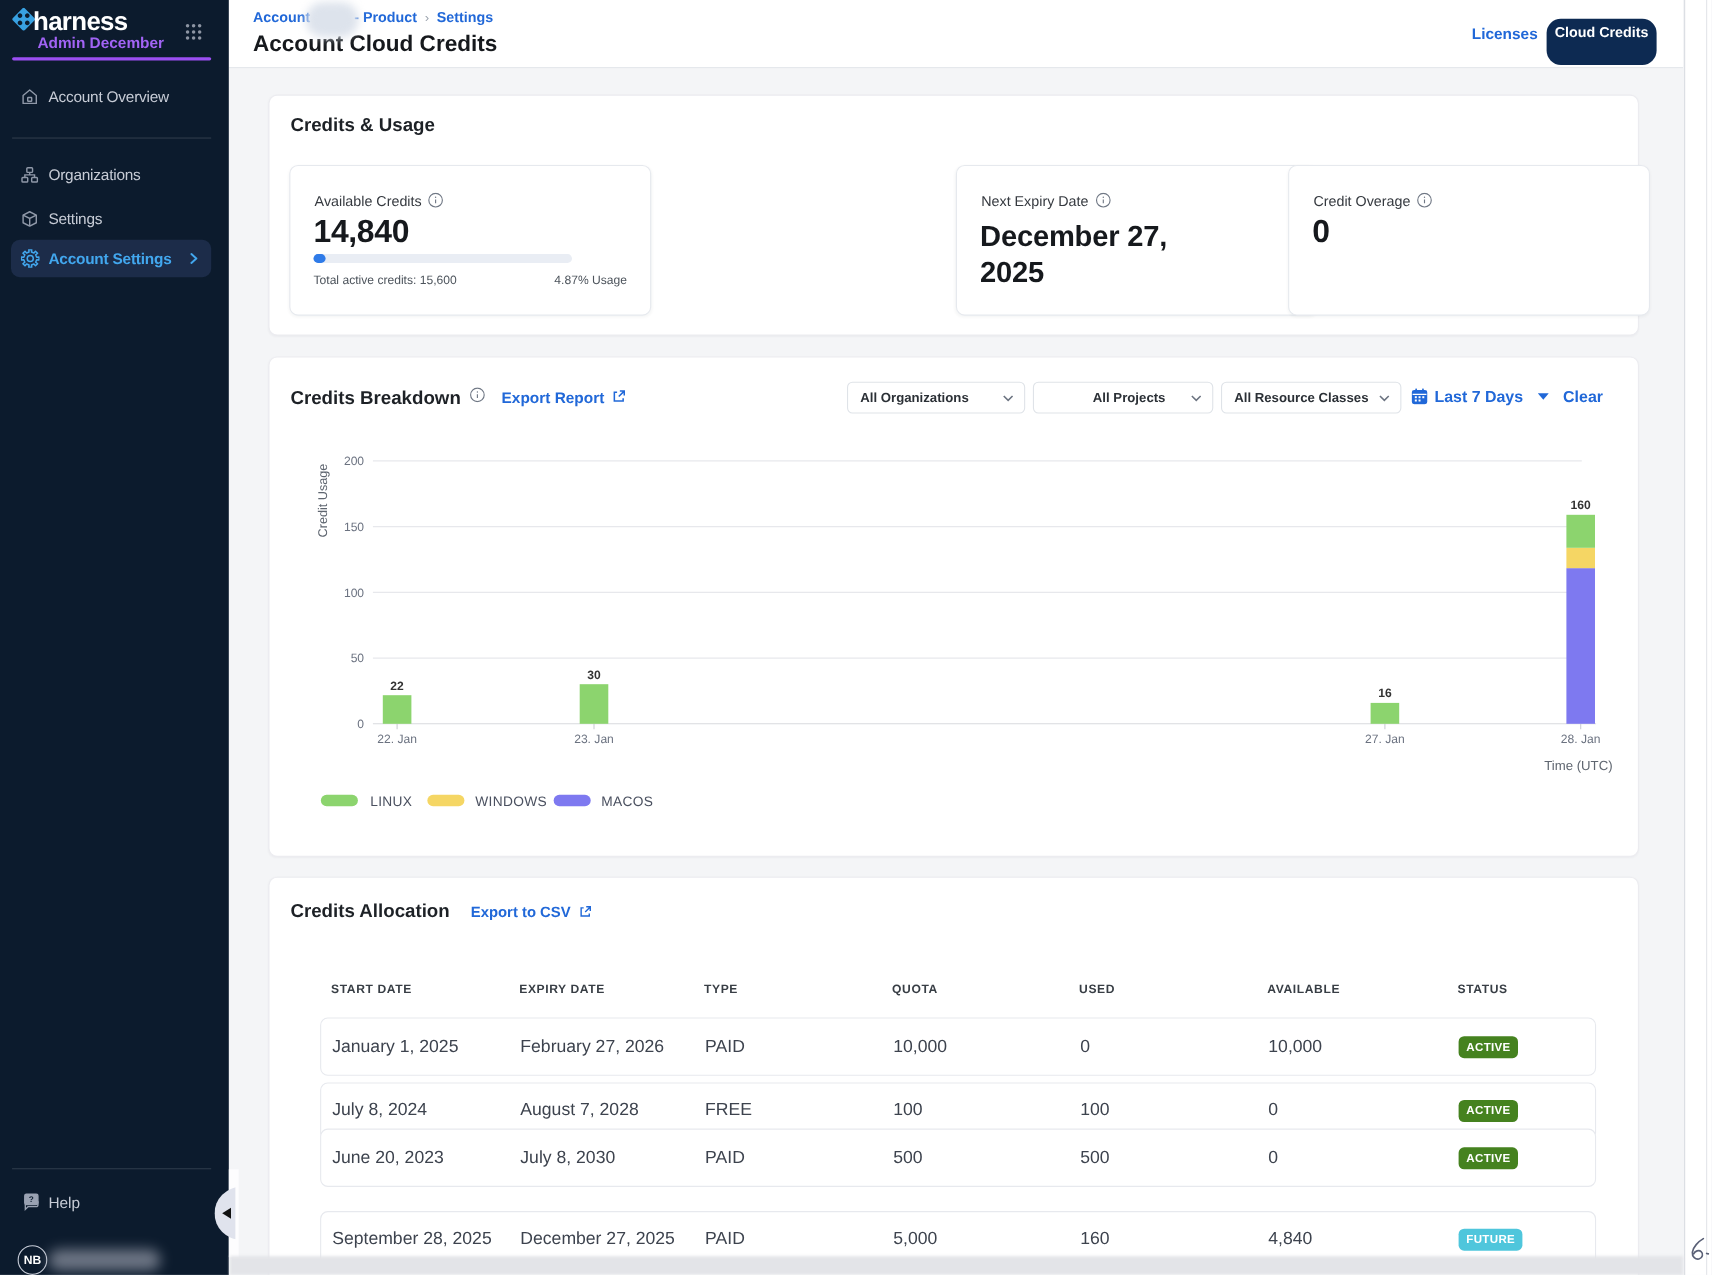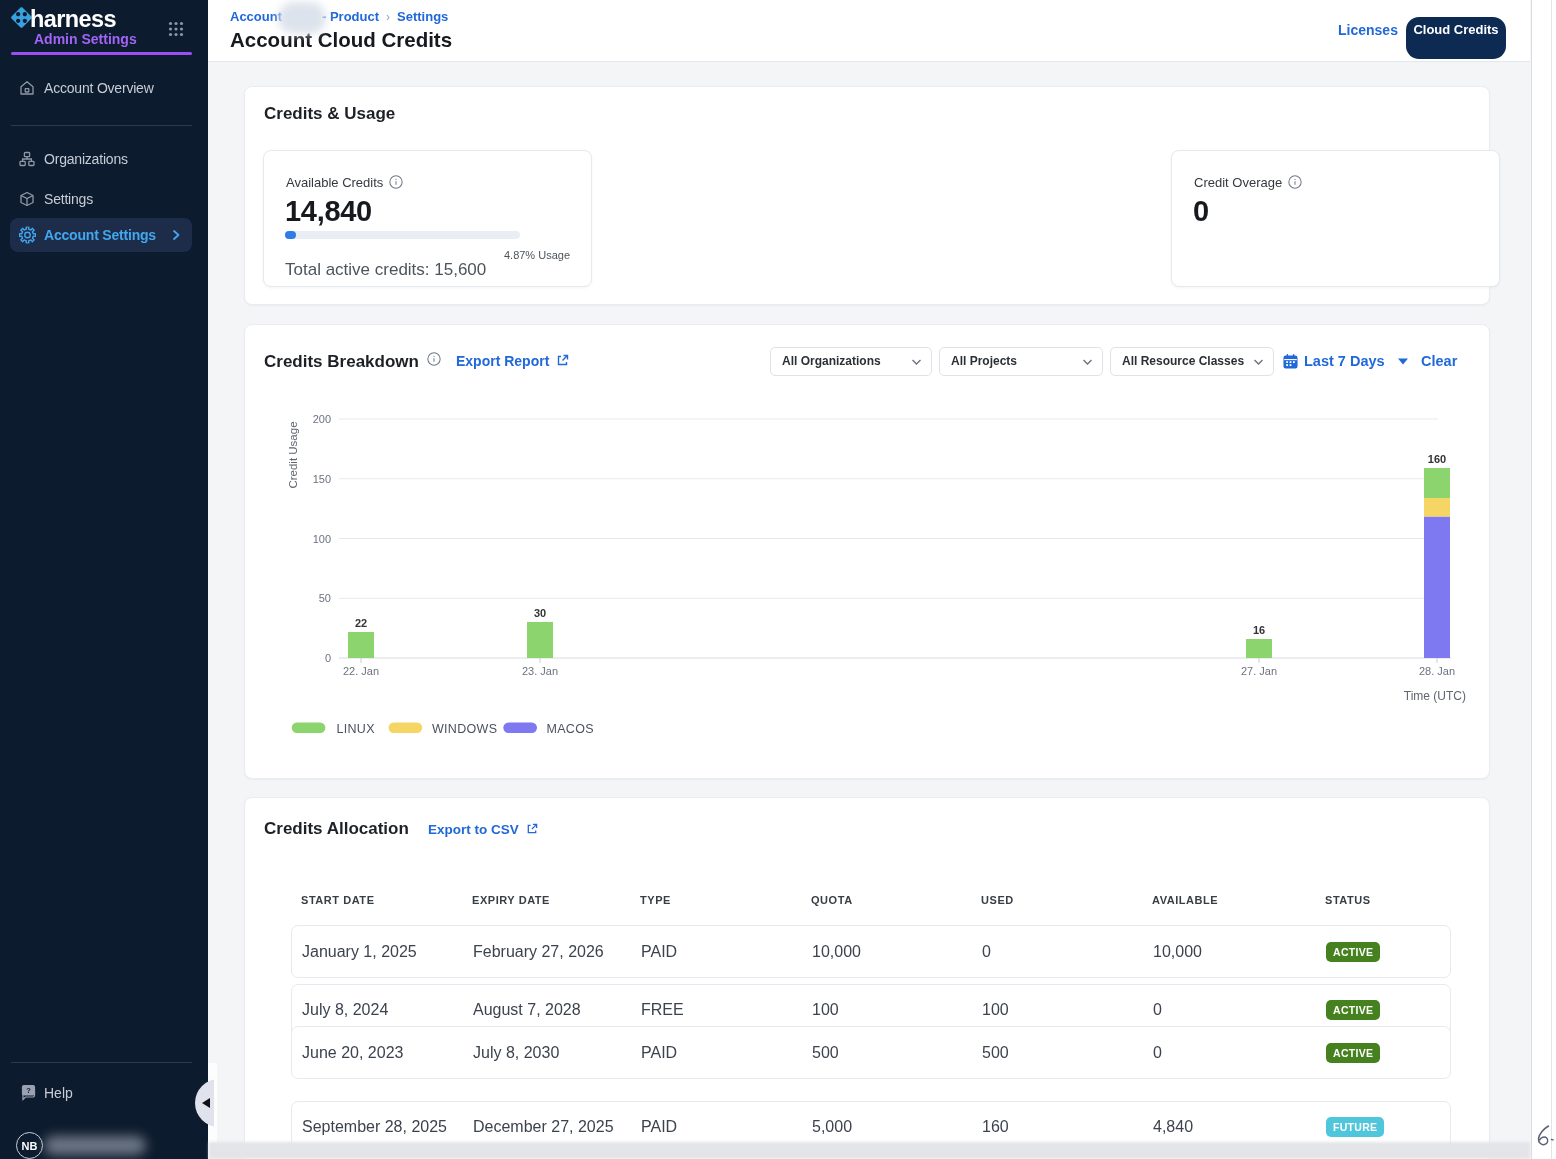--- a/index.html
+++ b/index.html
@@ -59,21 +59,21 @@
 #nbblur { position:absolute; left:44px; top:1136px; width:102px; height:19px; background:#8f95a3; border-radius:10px; filter:blur(6px); opacity:0.75; }
 #crumbblur { position:absolute; left:70px; top:2px; width:48px; height:32px; background:#dde3ec; border-radius:16px; filter:blur(4px); z-index:4; }
 </style>
 </head>
 <body>
 <div id="sidebar">
   <svg id="logo-row" width="21" height="21" viewBox="0 0 24 24">
       <path fill="#38a1e2" d="M10.9 0.6 c0.6-0.6 1.6-0.6 2.2 0 l10.3 10.3 c0.6 0.6 0.6 1.6 0 2.2 L13.1 23.4 c-0.6 0.6-1.6 0.6-2.2 0 L0.6 13.1 c-0.6-0.6-0.6-1.6 0-2.2 Z M8.2 5.8 c-1.3 0-2.4 1.1-2.4 2.4 s1.1 2.4 2.4 2.4 s2.4-1.1 2.4-2.4 s-1.1-2.4-2.4-2.4 Z M15.8 5.8 c-1.3 0-2.4 1.1-2.4 2.4 s1.1 2.4 2.4 2.4 s2.4-1.1 2.4-2.4 s-1.1-2.4-2.4-2.4 Z M8.2 13.4 c-1.3 0-2.4 1.1-2.4 2.4 s1.1 2.4 2.4 2.4 s2.4-1.1 2.4-2.4 s-1.1-2.4-2.4-2.4 Z M15.8 13.4 c-1.3 0-2.4 1.1-2.4 2.4 s1.1 2.4 2.4 2.4 s2.4-1.1 2.4-2.4 s-1.1-2.4-2.4-2.4 Z"></path>
     </svg>
   <div id="brand">harness</div>
-  <div id="adminset">Admin Settings</div>
+  <div id="adminset">Admin December</div>
   <div id="purpline"></div>
   <svg id="griddots" width="16" height="16" viewBox="0 0 16 16" fill="#8d95a3">
       <circle cx="2.5" cy="2.5" r="1.6"></circle>
       <circle cx="8" cy="2.5" r="1.6"></circle>
       <circle cx="13.5" cy="2.5" r="1.6"></circle>
       <circle cx="2.5" cy="8" r="1.6"></circle>
       <circle cx="8" cy="8" r="1.6"></circle>
       <circle cx="13.5" cy="8" r="1.6"></circle>
       <circle cx="2.5" cy="13.5" r="1.6"></circle>
       <circle cx="8" cy="13.5" r="1.6"></circle>
@@ -149,22 +149,30 @@
     <div class="stat" style="left:18px;">
       <div class="lab">Available Credits<span class="ii"><svg width="14" height="14" viewBox="0 0 15 15" fill="none" stroke="#707885" stroke-width="1.1">
               <circle cx="7.5" cy="7.5" r="6.6"></circle>
               <path d="M7.5 6.8 v3.6"></path>
               <circle cx="7.5" cy="4.6" r="0.7" fill="#707885" stroke="none"></circle>
             </svg></span></div>
       <div class="val">14,840</div>
       <div style="position:absolute;left:21px;top:80px;width:235px;height:8px;background:#e9edf4;border-radius:4px;">
           <div style="position:absolute;left:0;top:0;width:11px;height:8px;background:#2f7be8;border-radius:4px;"></div>
         </div>
-      <div style="position:absolute;left:21px;top:109px;font-size:17px;color:#4d545c;">Total active credits: 15,600</div>
+      <div style="position:absolute;left:21px;top:98px;font-size:11px;color:#4d545c;">Total active credits: 15,600</div>
       <div style="position:absolute;right:21px;top:98px;font-size:11px;color:#4d545c;">4.87% Usage</div>
+    </div>
+    <div class="stat" style="left:624px;">
+      <div class="lab">Next Expiry Date<span class="ii"><svg width="14" height="14" viewBox="0 0 15 15" fill="none" stroke="#707885" stroke-width="1.1">
+              <circle cx="7.5" cy="7.5" r="6.6"></circle>
+              <path d="M7.5 6.8 v3.6"></path>
+              <circle cx="7.5" cy="4.6" r="0.7" fill="#707885" stroke="none"></circle>
+            </svg></span></div>
+      <div class="val2">December 27,<br>2025</div>
     </div>
     <div class="stat" style="left:926px;">
       <div class="lab">Credit Overage<span class="ii"><svg width="14" height="14" viewBox="0 0 15 15" fill="none" stroke="#707885" stroke-width="1.1">
               <circle cx="7.5" cy="7.5" r="6.6"></circle>
               <path d="M7.5 6.8 v3.6"></path>
               <circle cx="7.5" cy="4.6" r="0.7" fill="#707885" stroke="none"></circle>
             </svg></span></div>
       <div class="val">0</div>
     </div>
   </div>
@@ -177,21 +185,21 @@
           </svg></span></div>
     <div class="blink" style="position:absolute;left:211px;top:28px;font-size:14px;">Export Report
       <svg style="vertical-align:-1px;margin-left:3px;" width="13" height="13" viewBox="0 0 13 13" fill="none" stroke="#2168d8" stroke-width="1.4">
           <path d="M5 2.5 H2.5 V10.5 H10.5 V8"></path>
           <path d="M7.5 1.5 H11.5 V5.5 M11.2 1.8 L6.5 6.5"></path>
         </svg>
     </div>
     <div class="dd" style="left:525px;top:22px;width:162px;">All Organizations<svg width="11" height="8" viewBox="0 0 11 8" fill="none" stroke="#6b7380" stroke-width="1.4">
           <path d="M1.5 2 L5.5 6 L9.5 2"></path>
         </svg></div>
-    <div class="dd" style="left:694px;top:22px;width:164px;">All Projects<svg width="11" height="8" viewBox="0 0 11 8" fill="none" stroke="#6b7380" stroke-width="1.4">
+    <div class="dd" style="left:694px;top:22px;width:164px;text-align:center;">All Projects<svg width="11" height="8" viewBox="0 0 11 8" fill="none" stroke="#6b7380" stroke-width="1.4">
           <path d="M1.5 2 L5.5 6 L9.5 2"></path>
         </svg></div>
     <div class="dd" style="left:865px;top:22px;width:164px;">All Resource Classes<svg width="11" height="8" viewBox="0 0 11 8" fill="none" stroke="#6b7380" stroke-width="1.4">
           <path d="M1.5 2 L5.5 6 L9.5 2"></path>
         </svg></div>
     <div style="position:absolute;left:1038px;top:27px;" class="blink">
       <svg style="vertical-align:-2.5px;margin-right:6px;" width="15" height="15" viewBox="0 0 15 15" fill="none" stroke="#2168d8" stroke-width="1.5">
           <rect x="1.2" y="2.2" width="12.6" height="11.6" rx="1.5" fill="#2168d8"></rect>
           <path d="M4.4 0.8 v2.8 M10.6 0.8 v2.8" stroke-linecap="round"></path>
           <path d="M1.2 5.6 h12.6" stroke="#fff" stroke-width="1.1"></path>

